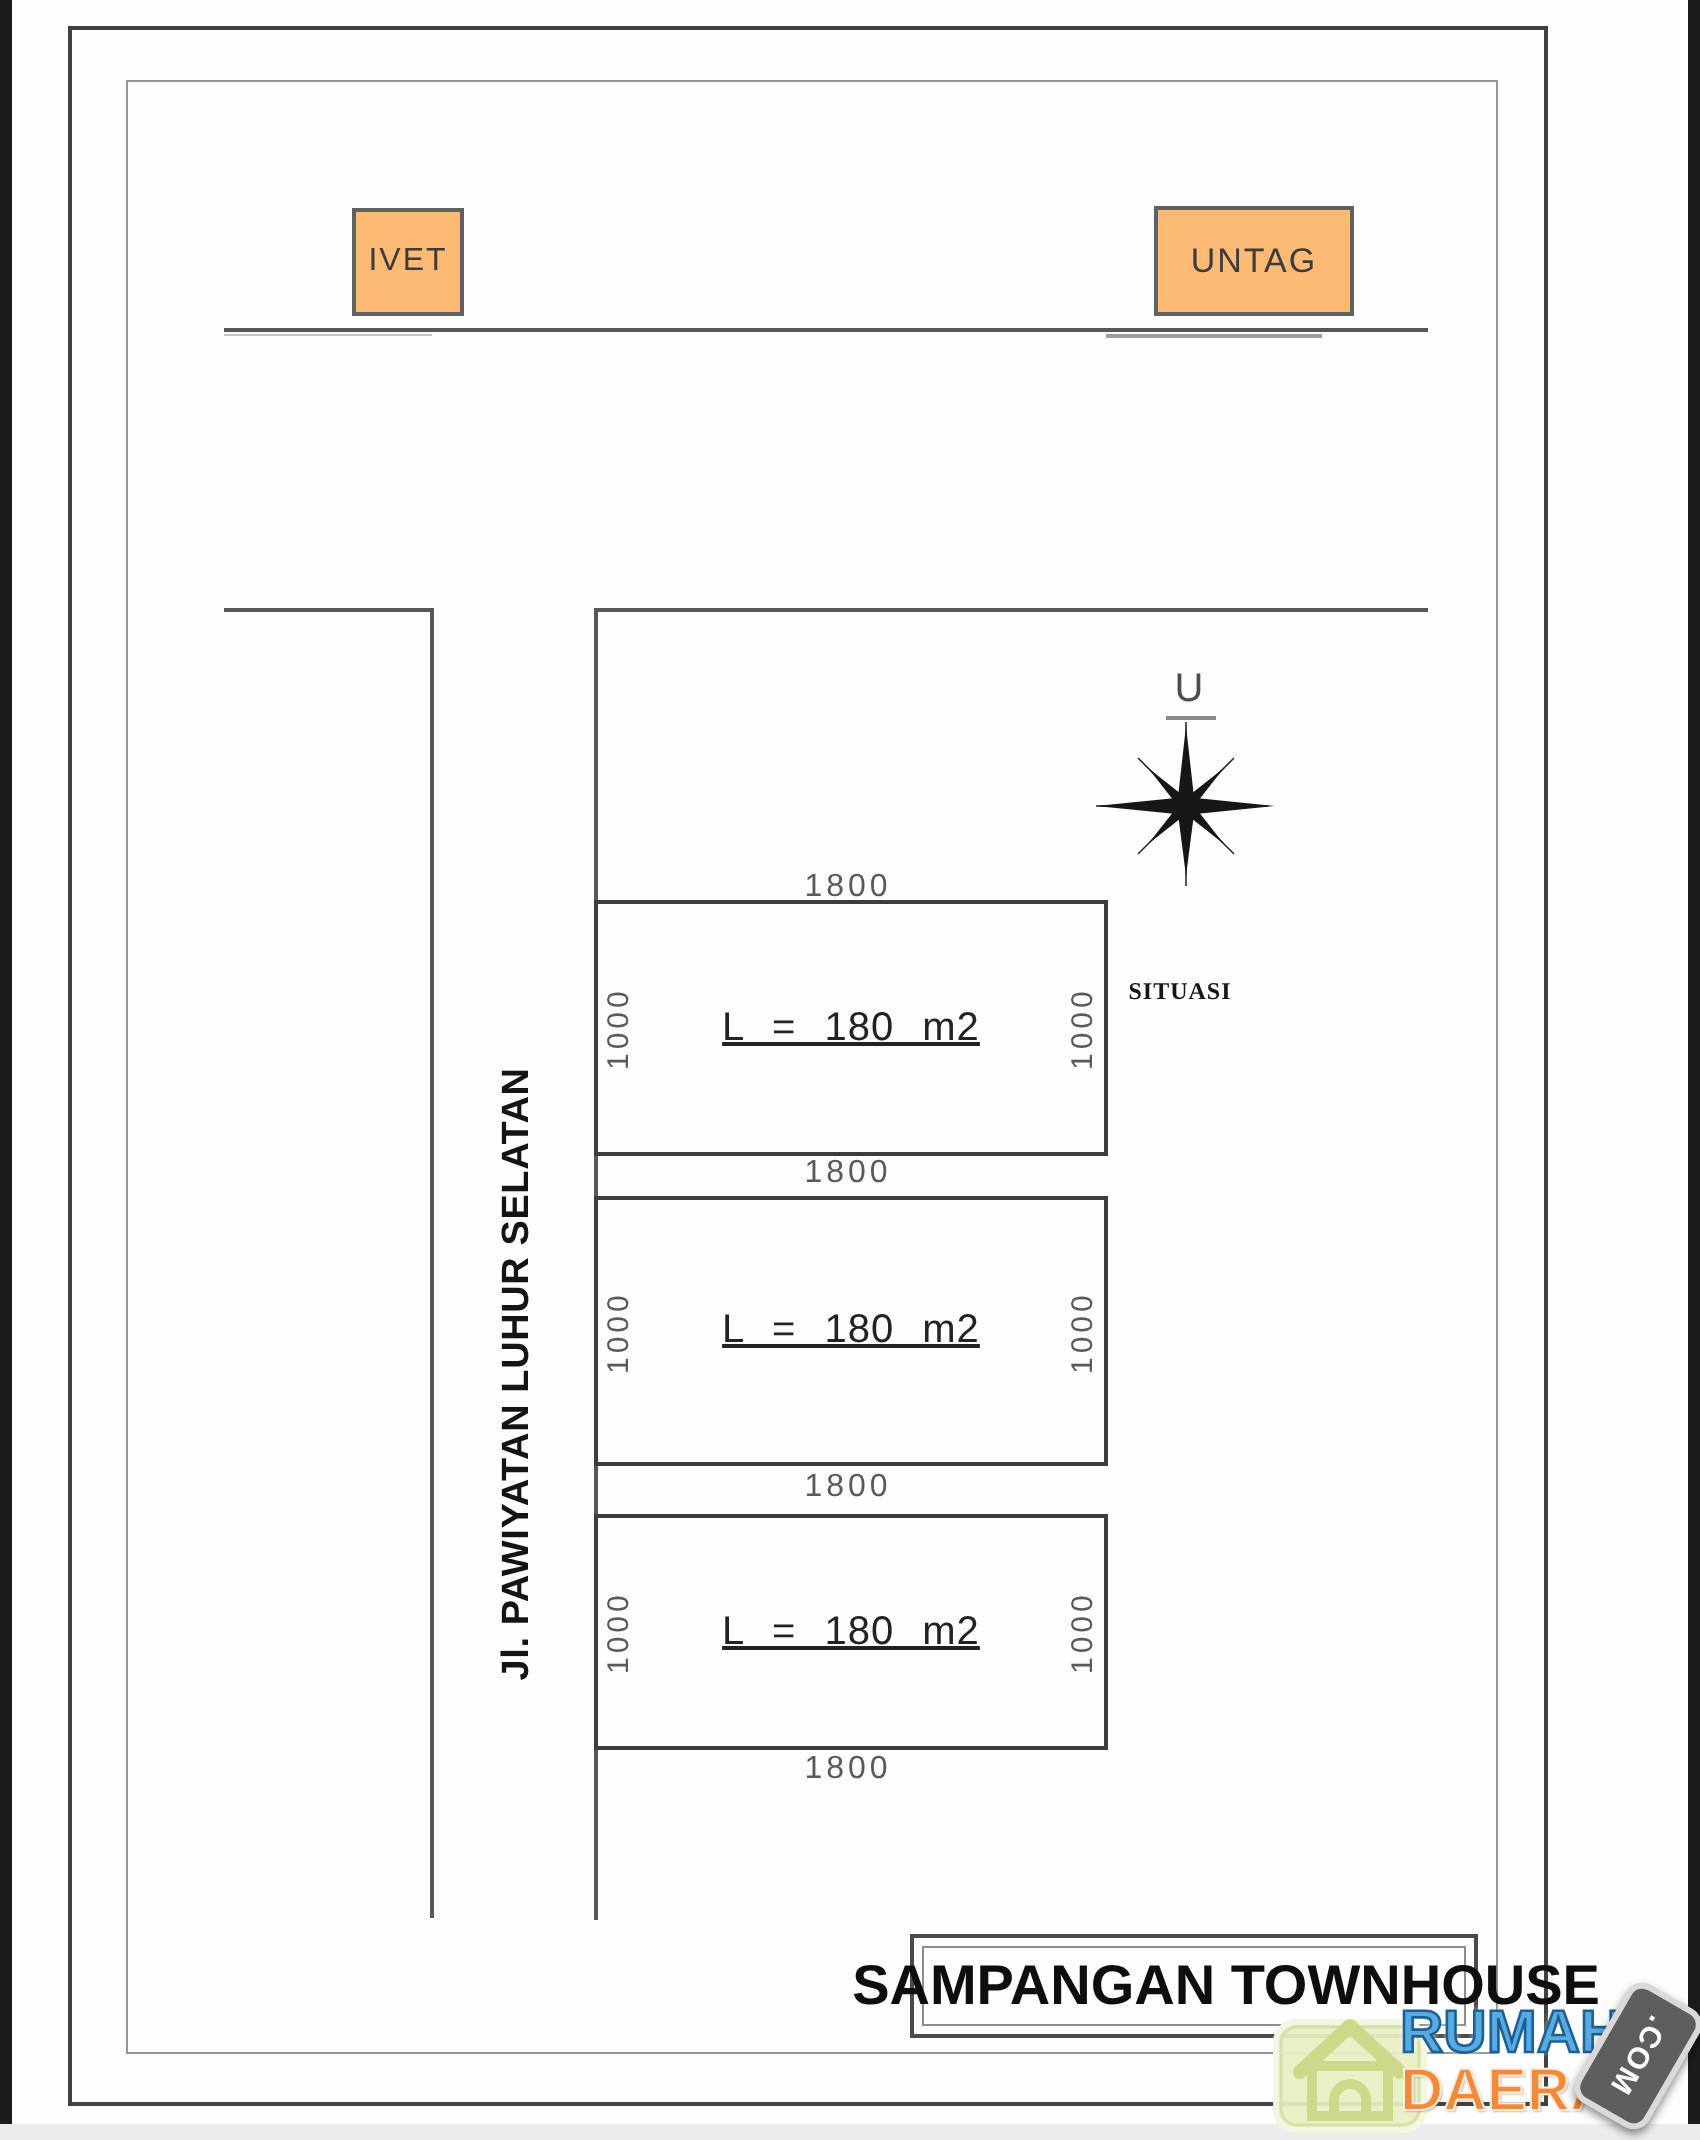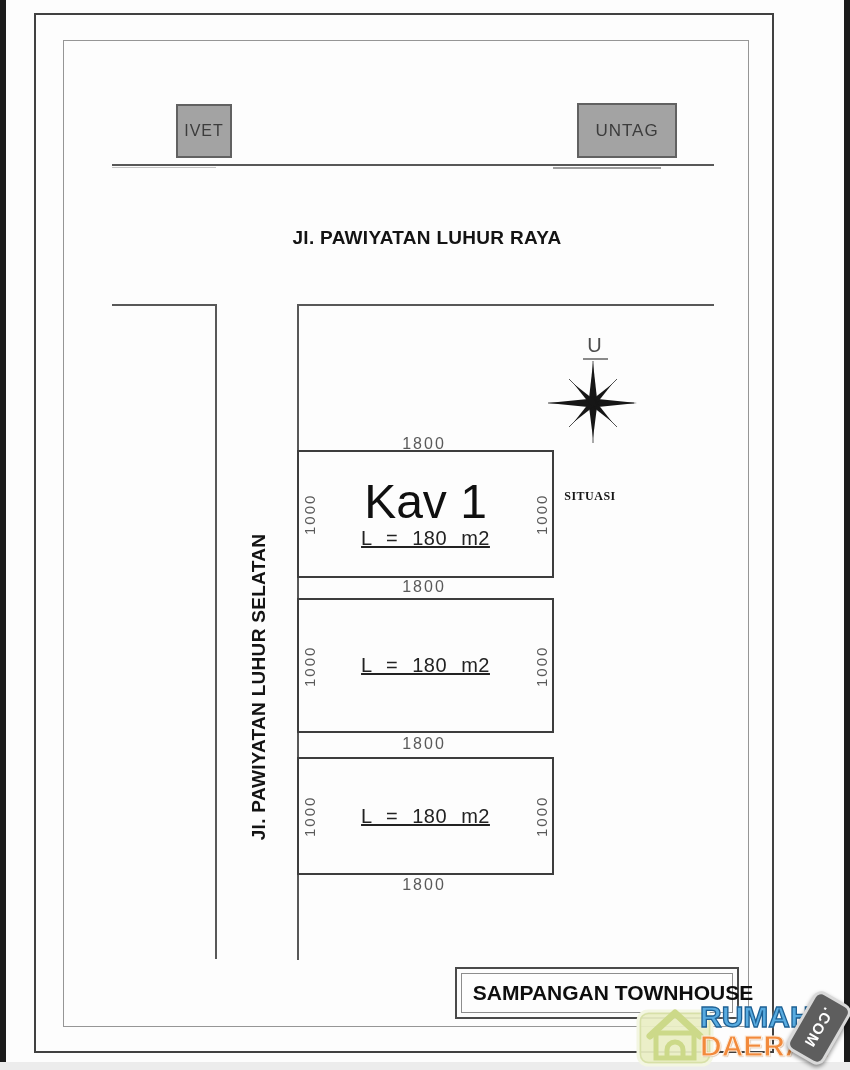--- a/index.html
+++ b/index.html
@@ -10,21 +10,21 @@
   .edge-left{left:0;top:0;width:6px;height:1062px;background:#1b1b1b;}
   .edge-right{left:844px;top:0;width:6px;height:1062px;background:#1b1b1b;}
   .edge-bottom{left:0;top:1062px;width:850px;height:8px;background:#ececec;}
 
   
   .outer-frame{left:34px;top:13px;width:740px;height:1040px;border:2px solid #414141;box-sizing:border-box;}
   .inner-frame{left:63px;top:40px;width:686px;height:987px;border:1px solid #969696;box-sizing:border-box;}
 
   
   .lm-box{border:2px solid #616161;box-sizing:border-box;display:flex;align-items:center;justify-content:center;
-          color:#3c3c3c;font-size:16px;letter-spacing:1px;background:#a3a3a3;}
+          color:#3c3c3c;font-size:16px;letter-spacing:1px;background:#fdba74;}
   .ivet{left:176px;top:104px;width:56px;height:54px;}
   .untag{left:577px;top:103px;width:100px;height:55px;font-size:17px;}
 
   
   .hline{background:#585858;height:2px;}
   .vline{background:#585858;width:2px;}
   .road-n{left:112px;top:164px;width:602px;}
   .road-n-shadow{left:553px;top:167px;width:108px;height:2px;background:#9d9d9d;}
   .road-n-shadow2{left:112px;top:167px;width:104px;height:1px;background:#c4c4c4;}
   .road-s-left{left:112px;top:304px;width:104px;}
@@ -60,21 +60,21 @@
   .kav-area{font-size:20px;color:#222;word-spacing:8px;letter-spacing:.5px;text-decoration:underline;}
   .dim-v{position:absolute;writing-mode:vertical-rl;transform:rotate(180deg);color:#5a5a5a;
          font-size:15px;letter-spacing:2px;top:50%;margin-top:-32px;height:64px;text-align:center;}
   .dim-v.left{left:2px;}
   .dim-v.right{right:2px;}
 
   
   .footer-box{left:455px;top:967px;width:284px;height:52px;border:2px solid #4a4a4a;box-sizing:border-box;background:#fdfdfd;}
   .footer-inner{position:absolute;left:4px;top:4px;right:4px;bottom:4px;border:1px solid #8d8d8d;
                 display:flex;align-items:center;justify-content:center;}
-  .footer-title{font-weight:bold;font-size:21px;color:#0e0e0e;white-space:nowrap;padding-left:32px;}
+  .footer-title{font-weight:bold;font-size:28px;color:#0e0e0e;white-space:nowrap;padding-left:32px;}
 
   
   .logo{left:630px;top:986px;width:220px;height:84px;z-index:30;}
   .logo .house{position:absolute;left:4px;top:14px;}
   .wm-word{position:absolute;font-weight:bold;font-size:30px;line-height:1;white-space:nowrap;}
   .wm-rumah{left:70px;top:16px;color:#58abe0;-webkit-text-stroke:1.3px #1d6094;text-shadow:0 0 3px rgba(255,255,255,.9);}
   .wm-daerah{left:70px;top:45px;color:#f28a3c;-webkit-text-stroke:1px #fdeede;text-shadow:1px 1px 1px rgba(150,80,20,.35);}
   .wm-badge{position:absolute;left:168px;top:8px;width:42px;height:68px;background:#5e5e5e;border:3px solid #d9d9d9;
             border-radius:9px;transform:rotate(30deg);box-shadow:1px 2px 4px rgba(0,0,0,.45);
             display:flex;align-items:center;justify-content:center;box-sizing:border-box;}
@@ -95,21 +95,20 @@
   <div class="abs lm-box ivet">
     <span>IVET</span>
   </div>
   <div class="abs lm-box untag">
     <span>UNTAG</span>
   </div>
 
   <div class="abs hline road-n"></div>
   <div class="abs road-n-shadow"></div>
   <div class="abs road-n-shadow2"></div>
-  <div class="abs road-label raya">Jl. PAWIYATAN LUHUR RAYA</div>
 
   <div class="abs hline road-s-left"></div>
   <div class="abs hline road-s-right"></div>
   <div class="abs vline vroad-l"></div>
   <div class="abs vline vroad-r"></div>
   <div class="abs road-label selatan">Jl. PAWIYATAN LUHUR SELATAN</div>
 
   <div class="abs north-u">U</div>
   <div class="abs north-underline"></div>
   <svg class="abs compass-svg" width="92" height="88" viewBox="-46 -44 92 88">
@@ -133,21 +132,20 @@
   <div class="abs situasi">SITUASI</div>
 
   <div class="abs dim dim-top">1800</div>
   <div class="abs dim dim-m1">1800</div>
   <div class="abs dim dim-m2">1800</div>
   <div class="abs dim dim-bot">1800</div>
 
   <div class="abs kav kav1">
     <span class="dim-v left">1000</span>
     <span class="dim-v right">1000</span>
-    <div class="kav-name">Kav 1</div>
     <div class="kav-area">L = 180 m2</div>
   </div>
 
   <div class="abs kav kav2">
     <span class="dim-v left">1000</span>
     <span class="dim-v right">1000</span>
     <div class="kav-area">L = 180 m2</div>
   </div>
 
   <div class="abs kav kav3">

